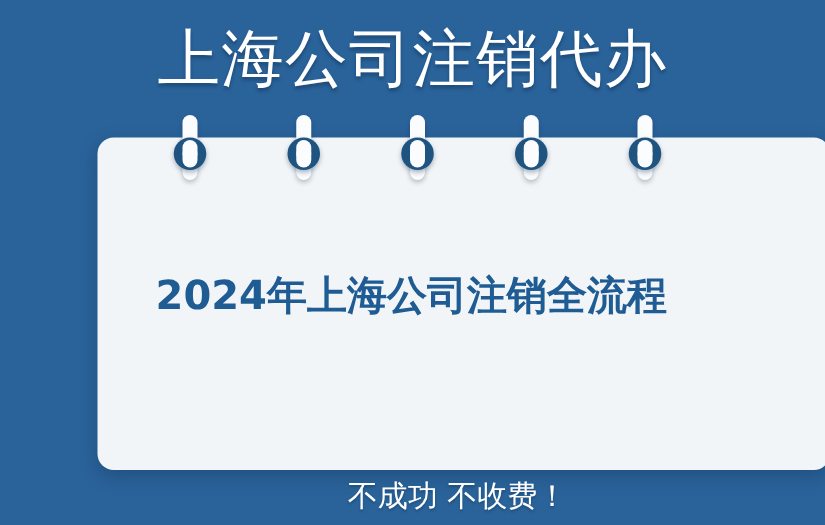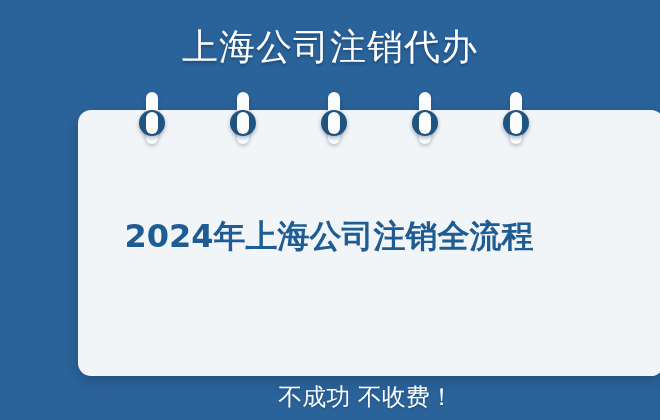--- a/index.html
+++ b/index.html
@@ -22,21 +22,21 @@
   }
 
   
   #headline {
     position: absolute;
     left: 0;
     top: 16px;
     width: 660px;
     text-align: center;
     color: #FFFFFF;
-    font-size: 36px;
+    font-size: 50px;
     line-height: 62px;
     font-weight: 400;
     letter-spacing: 1px;
     text-shadow: 0 2px 3px rgba(10, 40, 70, 0.45);
     white-space: nowrap;
     font-family: "DejaVu Sans", "Liberation Sans", sans-serif;
   }
 
   
   #card {

